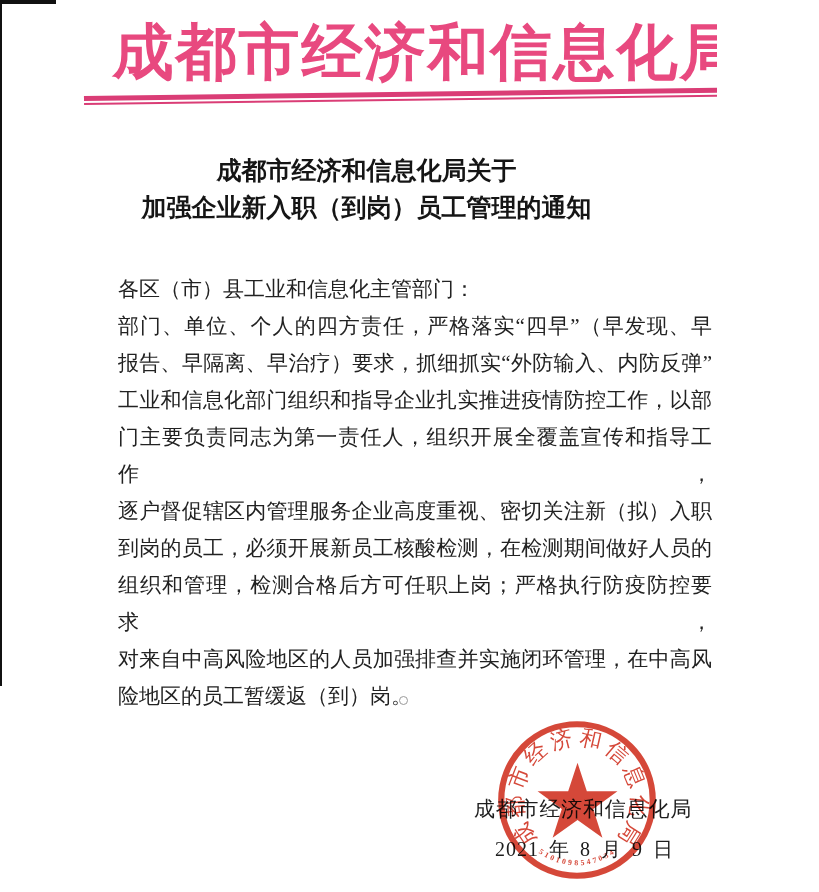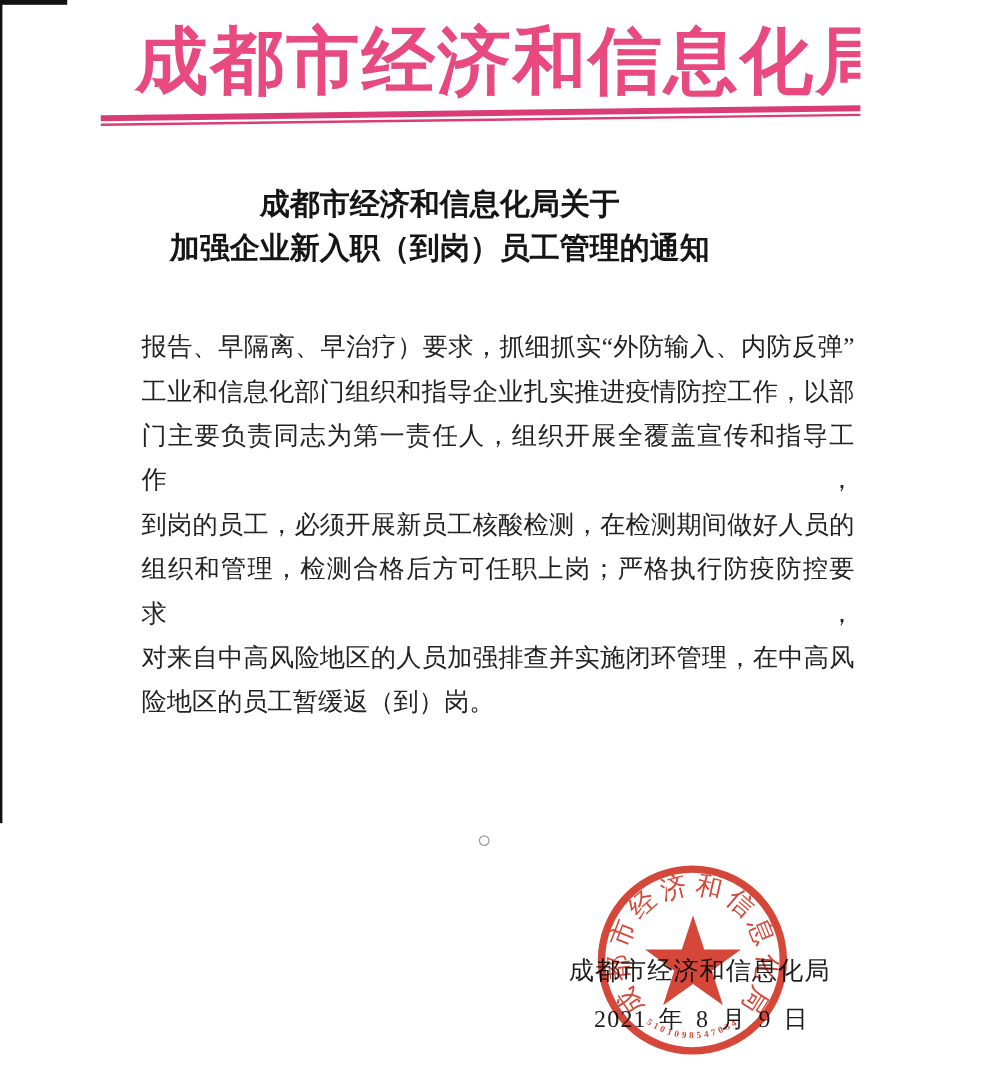--- a/index.html
+++ b/index.html
@@ -81,23 +81,26 @@
     <div class="rule-gap"></div>
     <div class="rule-thin"></div>
   </div>
 
   <div class="doc-title">
     <div>成都市经济和信息化局关于</div>
     <div>加强企业新入职（到岗）员工管理的通知</div>
   </div>
 
   <div class="body-text">
+    <div class="bline">各区（市）县工业和信息化主管部门：</div>
+    <div class="bline fill">部门、单位、个人的四方责任，严格落实“四早”（早发现、早</div>
     <div class="bline fill">报告、早隔离、早治疗）要求，抓细抓实“外防输入、内防反弹”</div>
     <div class="bline fill">工业和信息化部门组织和指导企业扎实推进疫情防控工作，以部</div>
     <div class="bline fill">门主要负责同志为第一责任人，组织开展全覆盖宣传和指导工作，</div>
+    <div class="bline fill">逐户督促辖区内管理服务企业高度重视、密切关注新（拟）入职</div>
     <div class="bline fill">到岗的员工，必须开展新员工核酸检测，在检测期间做好人员的</div>
     <div class="bline fill">组织和管理，检测合格后方可任职上岗；严格执行防疫防控要求，</div>
     <div class="bline fill">对来自中高风险地区的人员加强排查并实施闭环管理，在中高风</div>
     <div class="bline">险地区的员工暂缓返（到）岗。</div>
   </div>
 
   <div class="sig-org">成都市经济和信息化局</div>
   <div class="sig-date">2021 年 8 月 9 日</div>
 
   <svg class="seal" viewBox="0 0 160 160" xmlns="http://www.w3.org/2000/svg">

